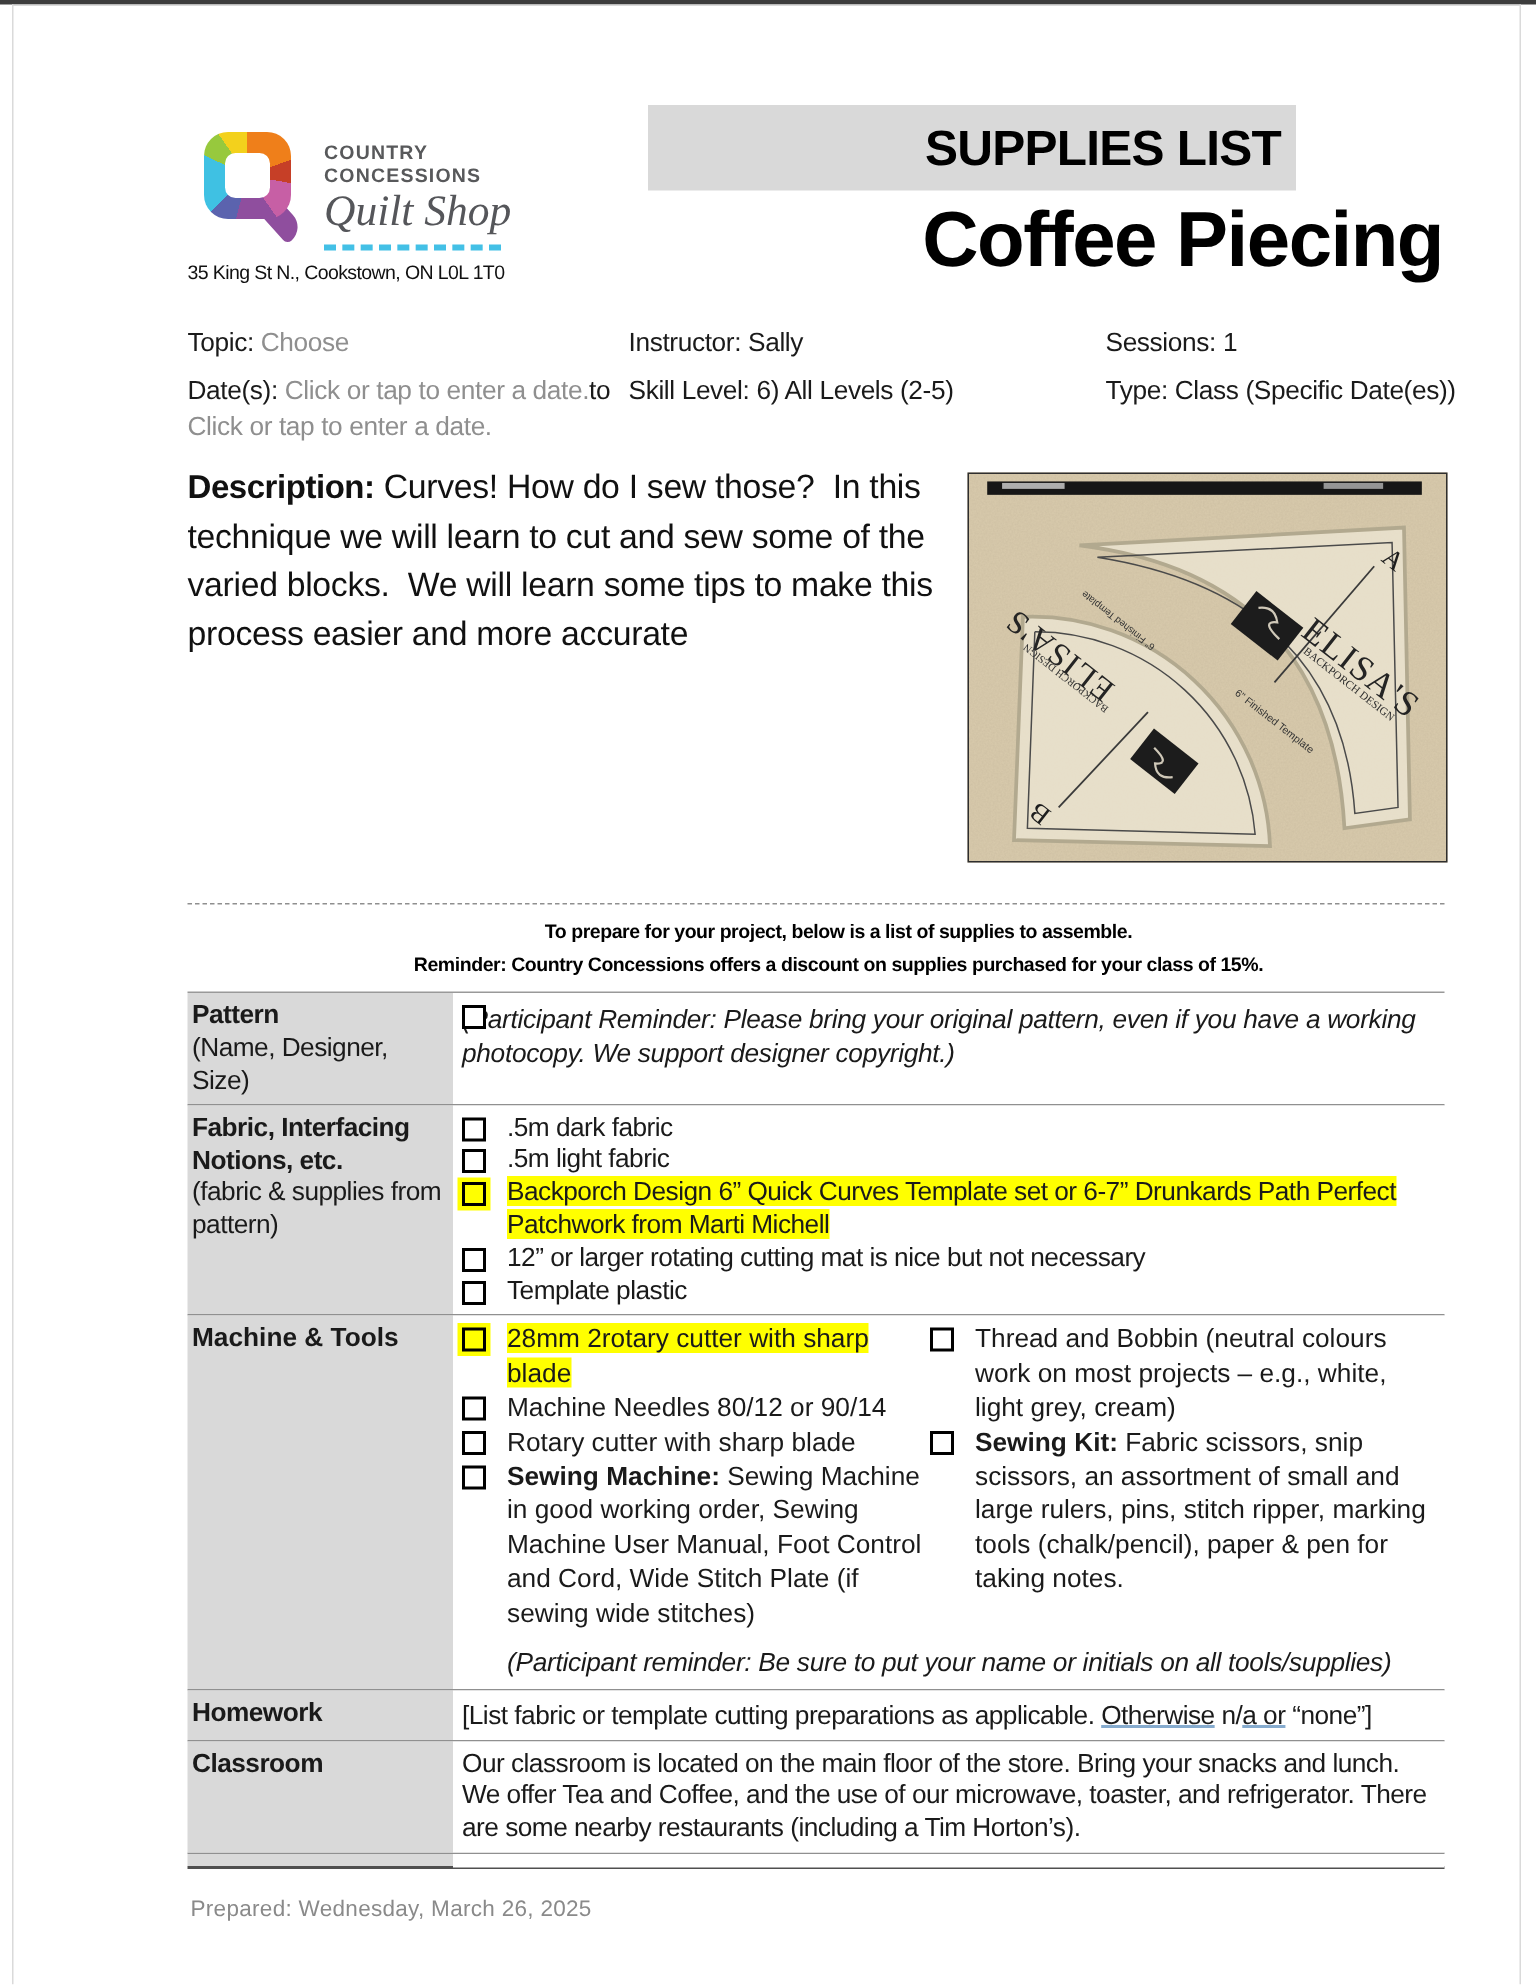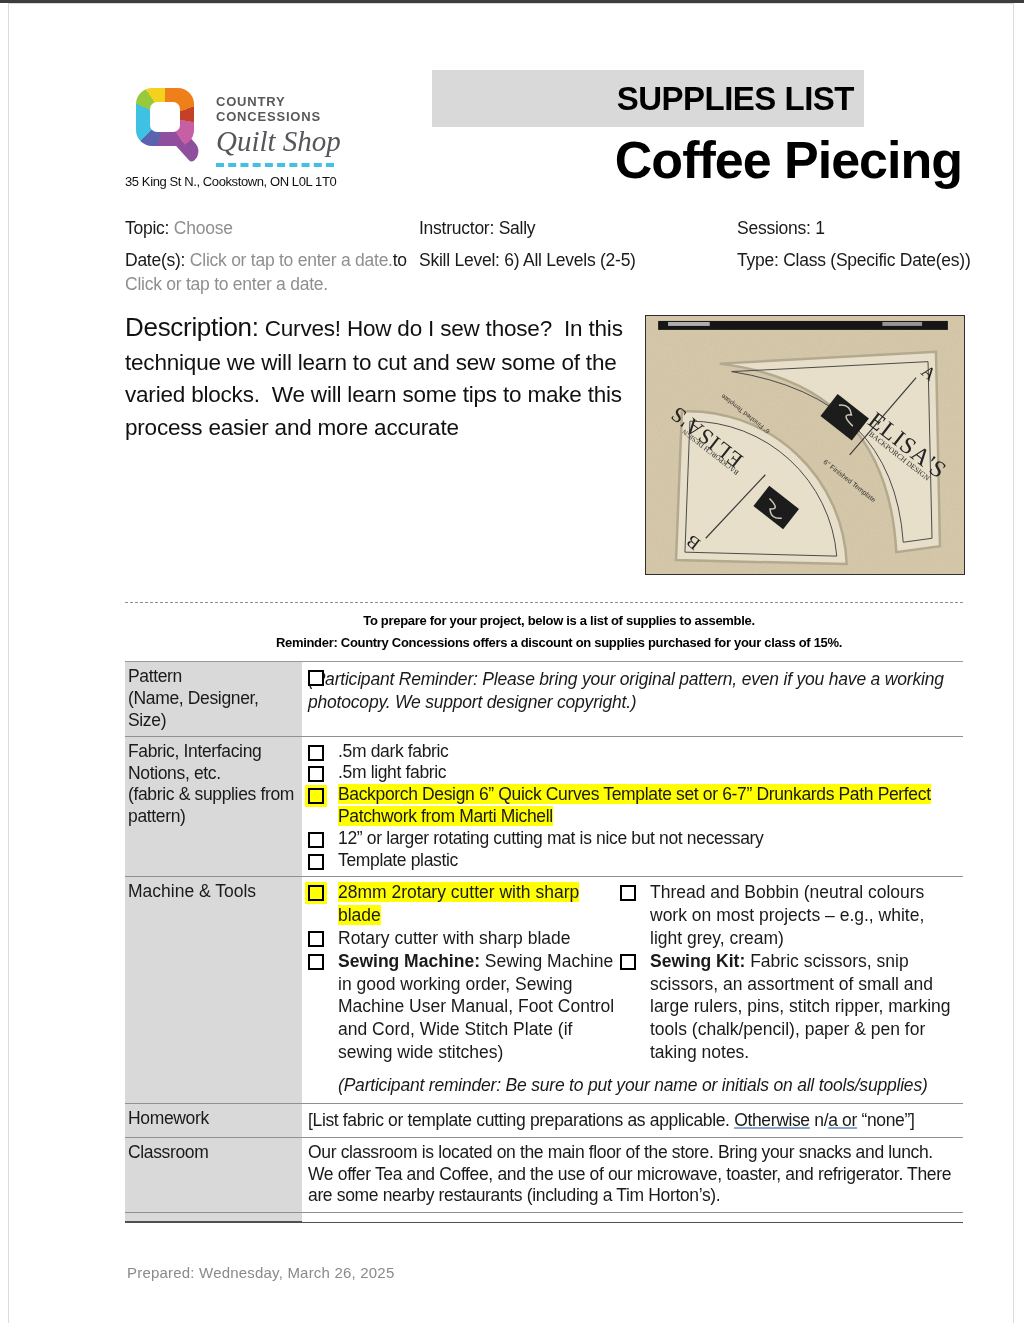--- a/index.html
+++ b/index.html
@@ -39,40 +39,40 @@
   .info{position:absolute;left:125px;top:216px;width:840px;font-size:17.5px;letter-spacing:-0.25px;}
   .info .lbl{font-weight:normal;}
   .ph{color:#8f8f8f;}
   .ic{position:absolute;white-space:nowrap;}
   .c1{left:0;} .c2{left:294px;} .c3{left:612px;}
   .r1{top:2px;} .r2{top:34px;} .r2b{top:58px;}
 
   
   .description{position:absolute;left:125px;top:309px;width:516px;font-size:22.5px;
           line-height:1.45;letter-spacing:-0.2px;white-space:pre-wrap;color:#111;}
-  .description .lbl{font-weight:normal;font-size:26px;letter-spacing:-0.3px;}
+  .description .lbl{font-weight:bold;font-size:22px;letter-spacing:-0.3px;}
 
   
   .photo{position:absolute;left:645px;top:315px;width:320px;height:260px;border:1px solid #2e2e2e;
           box-sizing:border-box;background:#d9cbad;}
   .photo svg{display:block;width:100%;height:100%;}
 
   
   .divider{position:absolute;left:125px;top:602px;width:838px;border-top:1px dashed #8f8f8f;}
   .prepare{position:absolute;left:140px;top:610px;width:838px;text-align:center;
           font-weight:bold;font-size:13px;line-height:22px;letter-spacing:-0.3px;color:#000;}
 
   
   .stable{position:absolute;left:125px;top:661px;width:838px;border-top:1px solid #999;
           border-bottom:2px solid #4f4f4f;font-size:17.5px;}
   .t-row{display:flex;border-bottom:1px solid #909090;}
   .t-row:last-child{border-bottom:none;}
   .t-left{width:177px;flex:0 0 177px;background:#d9d9d9;box-sizing:border-box;
           padding:4px 6px 4px 3px;letter-spacing:-0.35px;line-height:1.25;}
-  .t-left .b{font-weight:normal;margin-top:16px;}
+  .t-left .b{font-weight:bold;margin-top:16px;}
   .t-right{flex:1;box-sizing:border-box;padding:4px 2px 5px 6px;background:#fff;}
   ul.cl{list-style:none;margin:0;padding:0;}
   ul.cl li{position:relative;padding-left:30px;line-height:21.8px;letter-spacing:-0.35px;margin:0;}
   .mc ul.cl li{line-height:22.8px;letter-spacing:0;}
   .cb{position:absolute;left:0;top:4px;width:12px;height:12px;border:2px solid #000;
           background:#fff;box-sizing:content-box;}
   .hl .cb{background:#ffff00;box-shadow:0 0 0 3px #ffff00;}
   .hl .txt{background:#ffff00;box-decoration-break:clone;-webkit-box-decoration-break:clone;}
   .pfx{font-weight:bold;}
   .italic-note{font-style:italic;letter-spacing:-0.2px;}
@@ -223,20 +223,21 @@
 
   <div class="t-row">
     <div class="t-left">
       <span class="b" style="letter-spacing:0;">Machine &amp; Tools</span>
     </div>
     <div class="t-right mc">
       <div class="mcols">
         <div class="mcol1">
           <ul class="cl">
             <li class="hl"><span class="cb"></span><span class="txt">28mm 2rotary cutter with sharp blade</span></li>
+            <li><span class="cb"></span><span class="txt">Machine Needles 80/12 or 90/14</span></li>
             <li><span class="cb"></span><span class="txt">Rotary cutter with sharp blade</span></li>
             <li><span class="cb"></span><span class="txt"><b class="pfx">Sewing Machine:</b><span> Sewing Machine in good working order, Sewing Machine User Manual, Foot Control and Cord, Wide Stitch Plate (if sewing wide stitches)</span></span></li>
           </ul>
         </div>
         <div class="mcol2">
           <ul class="cl">
             <li><span class="cb"></span><span class="txt">Thread and Bobbin (neutral colours work on most projects – e.g., white, light grey, cream)</span></li>
             <li><span class="cb"></span><span class="txt"><b class="pfx">Sewing Kit:</b><span> Fabric scissors, snip scissors, an assortment of small and large rulers, pins, stitch ripper, marking tools (chalk/pencil), paper &amp; pen for taking notes.</span></span></li>
           </ul>
         </div>

